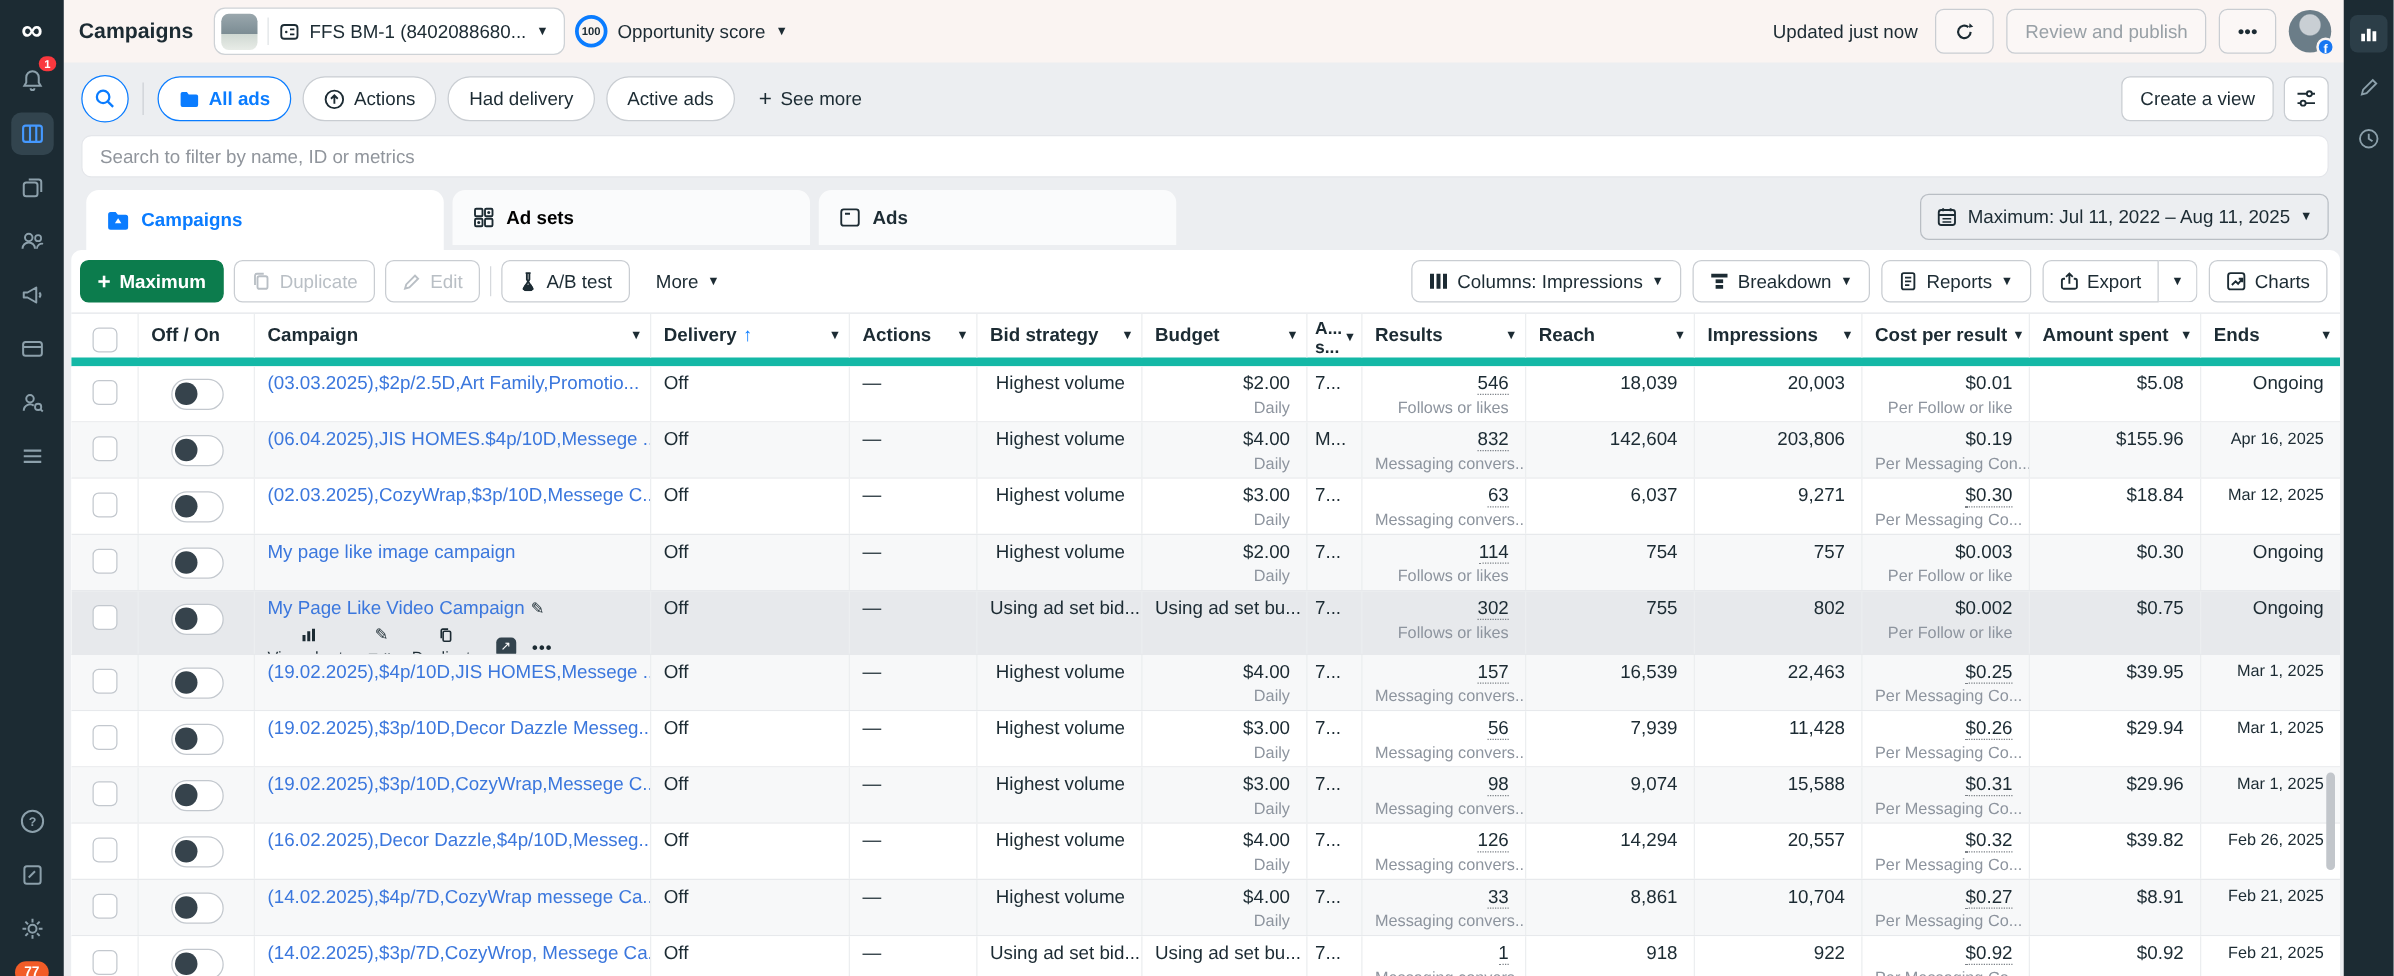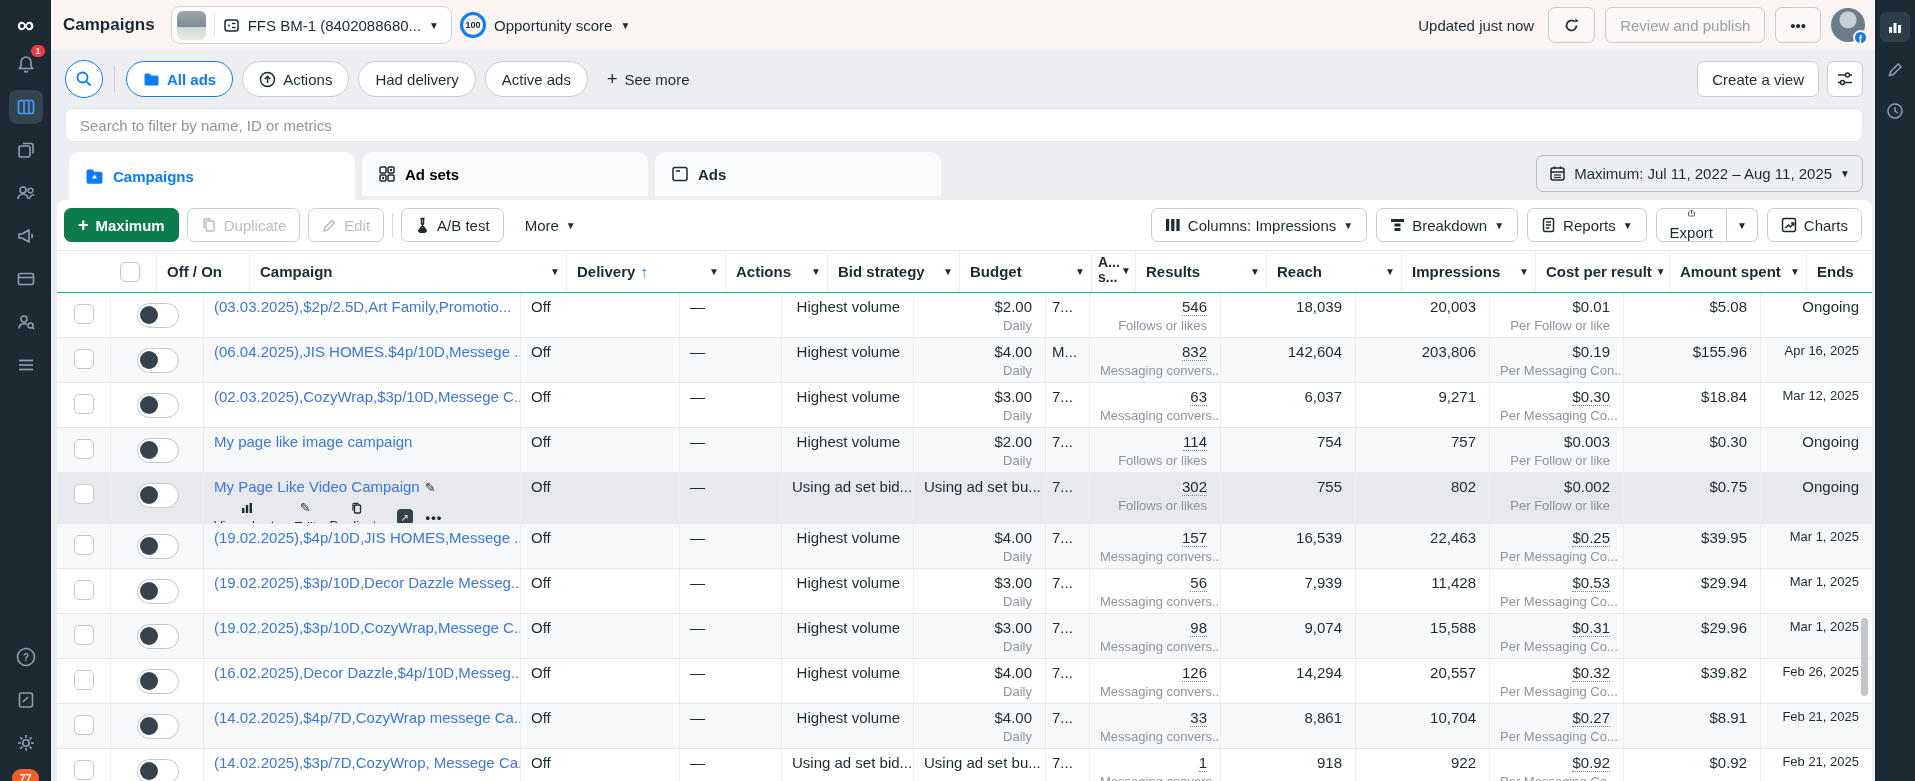--- a/index.html
+++ b/index.html
@@ -68,25 +68,25 @@
   
   #card { background:#fff; margin:0 3px 0 6px; flex:1; border-radius:8px 8px 0 0; display:flex; flex-direction:column; min-height:0; overflow:hidden; }
   #toolbar { display:flex; align-items:center; padding:8px 10px 8px 7px; gap:8px; flex:none; }
   .btn { height:34px; border-radius:7px; border:1px solid #c9cdd2; background:#fff; display:flex; align-items:center; gap:7px; padding:0 13px; font-size:15px; cursor:pointer; color:#1c2b33; white-space:nowrap; }
   .btn.green { background:#0c7c4d; border-color:#0c7c4d; color:#fff; font-weight:bold; }
   .btn.disabled { color:#b9bfc5; }
   .btn.noborder { border:none; }
   .tbsep { width:1px; height:24px; background:#d6d9dd; }
   .tb-grp-right { margin-left:auto; display:flex; align-items:center; gap:9px; }
   .split { display:flex; align-items:stretch; }
-  .split .btn { border-radius:7px 0 0 7px;flex-direction:column; }
+  .split .btn { border-radius:7px 0 0 7px; }
   .split .seg { border:1px solid #c9cdd2; border-left:none; border-radius:0 7px 7px 0; display:flex; align-items:center; padding:0 10px; cursor:pointer; }
 
   
-  #thead { display:flex; flex:none; border-top:1px solid #e4e6ea; border-bottom:1px solid #14b8a6; height:43px;padding-left:46px; }
+  #thead { display:flex; flex:none; border-top:1px solid #e4e6ea; border-bottom:7px solid #14b8a6; height:43px; }
   .hc { display:flex; align-items:center; font-size:15px; border-right:1px solid #eceef0; padding:0 6px 0 10px; white-space:nowrap; overflow:hidden; }
   .hc .caret { margin-left:auto; padding-left:4px; }
   .sortup { color:#0a7cff; font-weight:bold; margin-left:5px; }
   #tbody { flex:1; overflow:hidden; position:relative; }
   .trow { display:flex; border-bottom:1px solid #e7e9ec; height:45px; background:#fff; }
   .trow.zebra { background:#f7f8f9; }
   .trow.hovered { background:#e7e9ec; height:51px; }
   .tc { border-right:1px solid #eceef0; padding:5px 6px 0 10px; white-space:nowrap; overflow:hidden; font-size:15px; }
   .tc .sub { font-size:13px; color:#8d949e; margin-top:3px; }
   .tc.num { text-align:right; padding-right:13px; }
@@ -702,21 +702,21 @@
               <div class="sub">Daily</div>
             </div>
     <div class="tc w-attr">7...</div>
     <div class="tc w-res num">
               <div><span class="dotted">56</span></div>
               <div class="sub">Messaging convers...</div>
             </div>
     <div class="tc w-reach num">7,939</div>
     <div class="tc w-imp num">11,428</div>
     <div class="tc w-cost num">
-              <div><span class="dotted">$0.53</span></div>
+              <div><span class="dotted">$0.26</span></div>
               <div class="sub">Per Messaging Co...</div>
             </div>
     <div class="tc w-spent num">$29.94</div>
     <div class="tc w-ends num ends-sm">Mar 1, 2025</div>
   </div>
           <div class="trow zebra">
     <div class="tc w-check">
               <span class="checkbox"></span>
             </div>
     <div class="tc w-tog"><span class="toggle"><span class="knob"></span></span></div>

